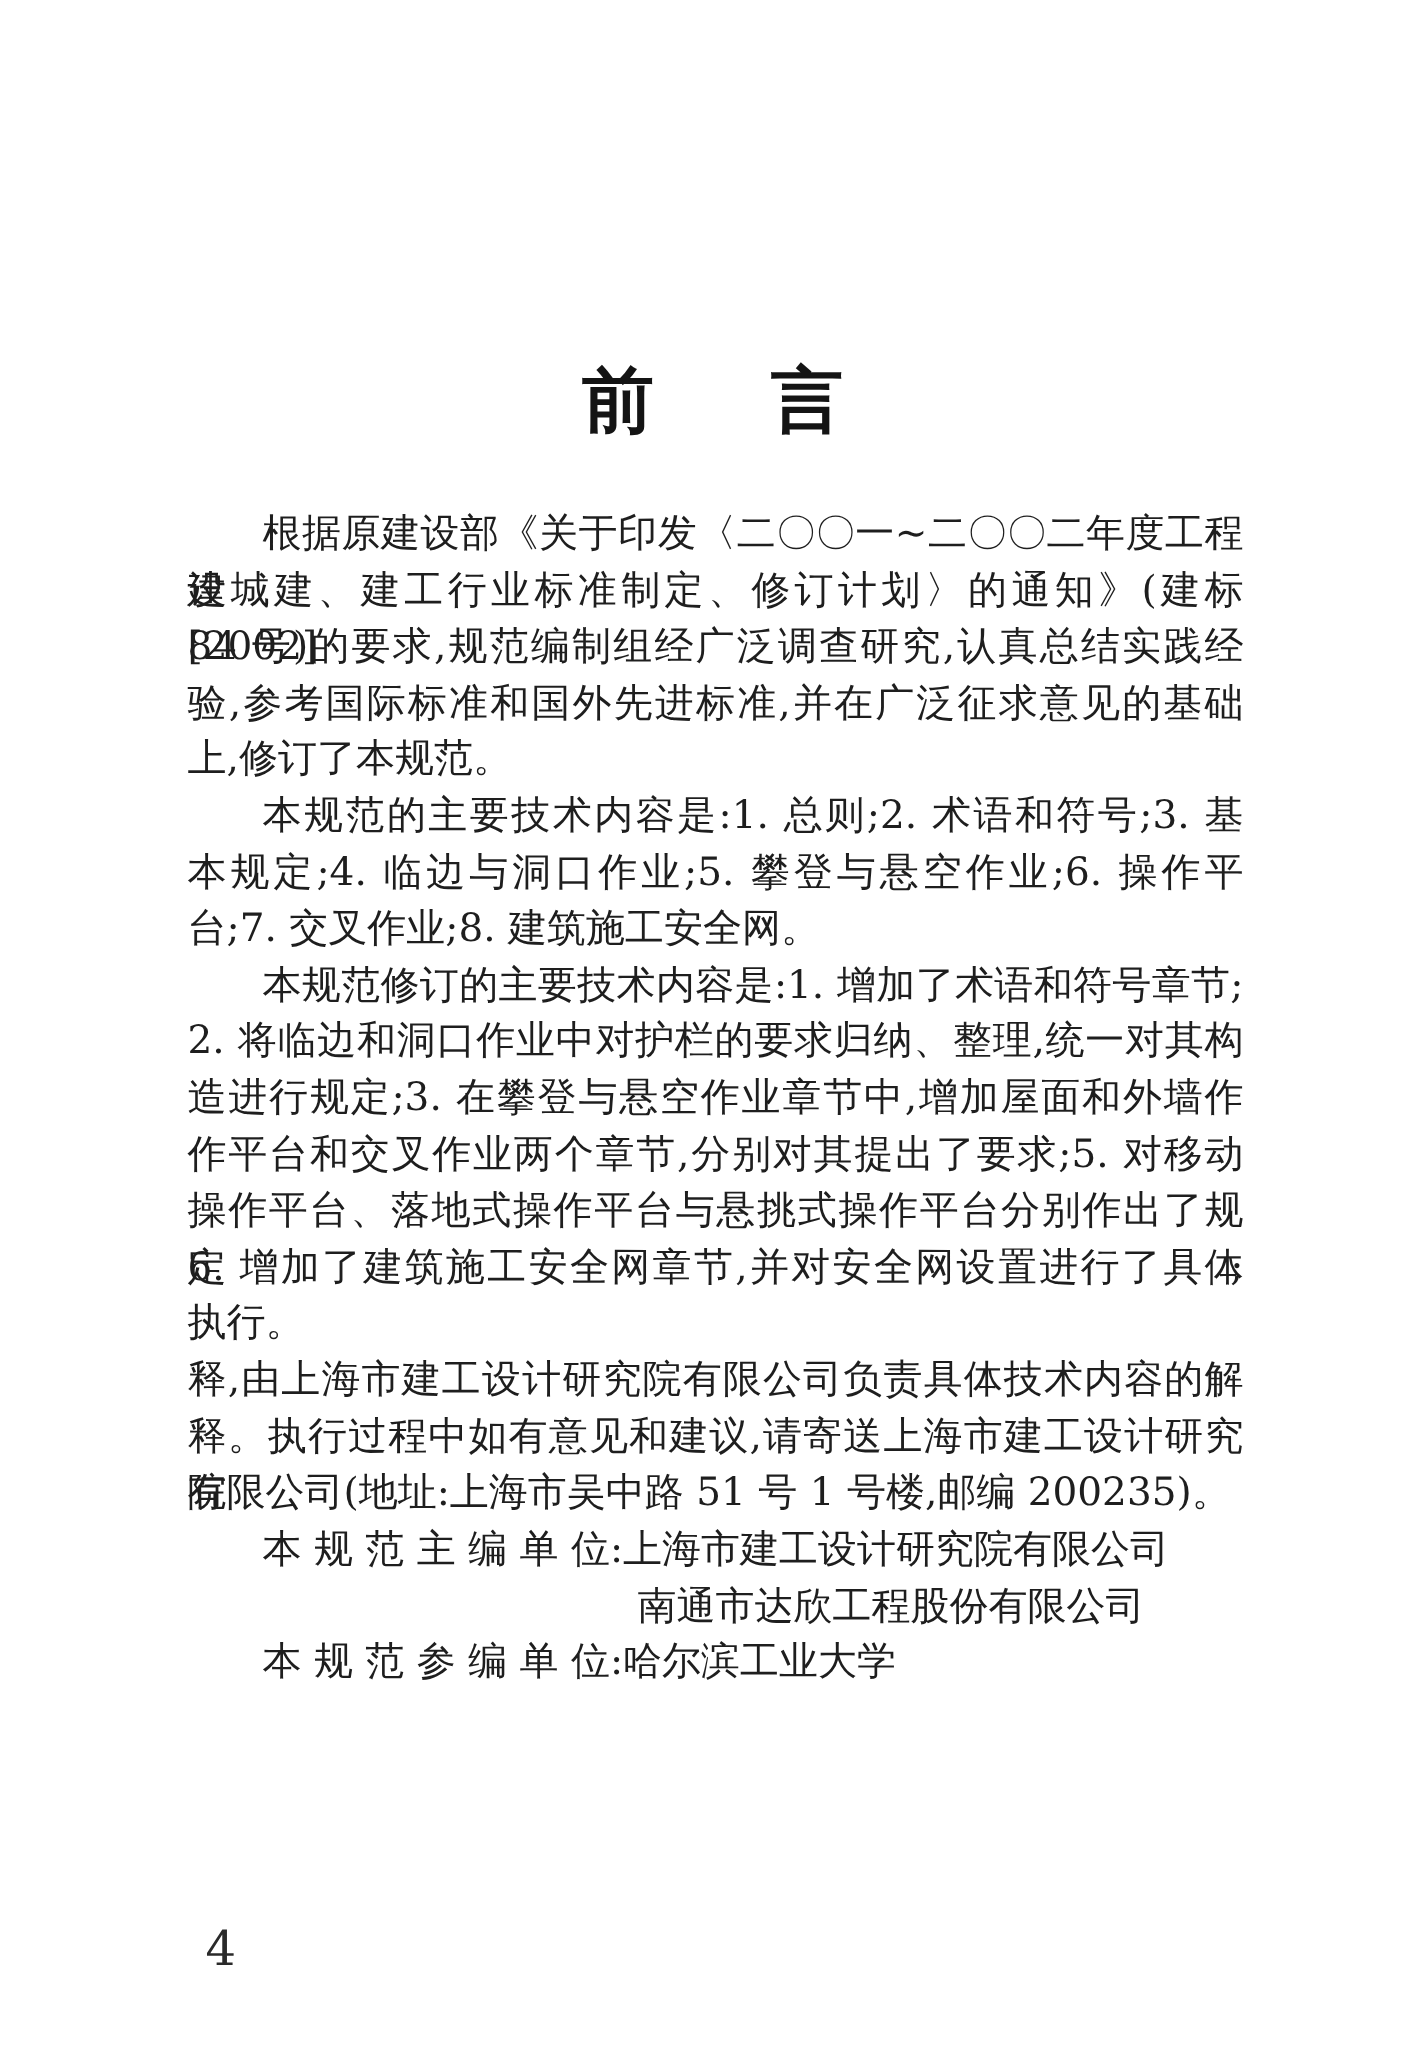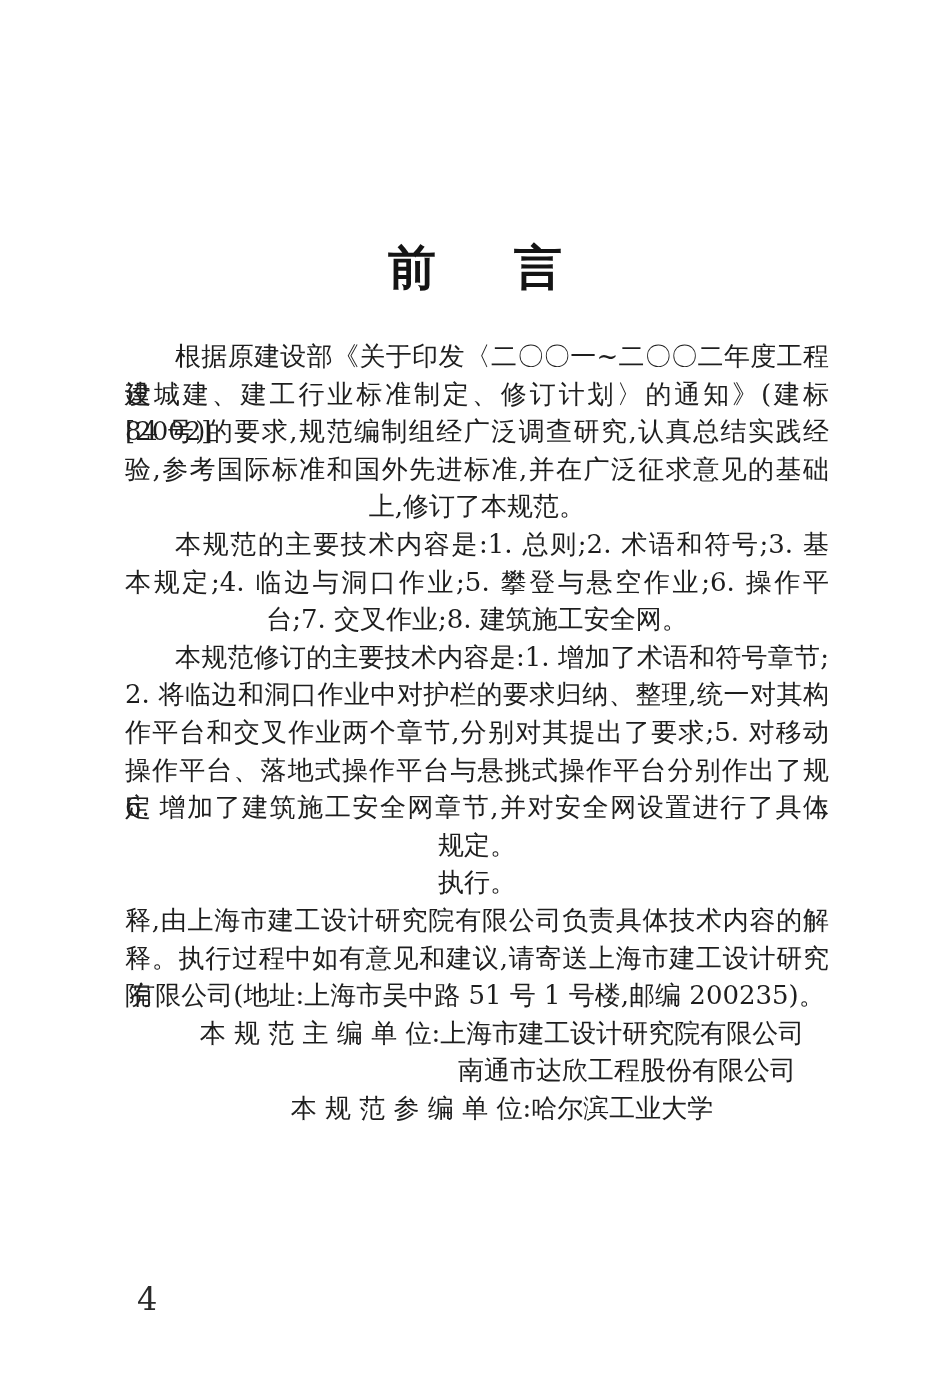--- a/index.html
+++ b/index.html
@@ -25,21 +25,21 @@
   .body-block{
     position:absolute;
     left:125px;top:338px;
     width:704px;
     font-size:26px;
     line-height:37.6px;
   }
   .line{
     height:37.6px;
     white-space:nowrap;
-    text-align:center;
+    text-align:left;
   }
   .line.just{
     white-space:normal;
     text-align:justify;
     text-align-last:justify;
     text-justify:inter-character;
   }
   .line.ind{ text-indent:50px; }
   .page-number{
     position:absolute;
@@ -63,24 +63,24 @@
       <div class="line just ind">根据原建设部《关于印发〈二〇〇一~二〇〇二年度工程建</div>
       <div class="line just">设城建、建工行业标准制定、修订计划〉的通知》(建标 [2002]</div>
       <div class="line just">84 号)的要求,规范编制组经广泛调查研究,认真总结实践经</div>
       <div class="line just">验,参考国际标准和国外先进标准,并在广泛征求意见的基础</div>
       <div class="line">上,修订了本规范。</div>
       <div class="line just ind">本规范的主要技术内容是:1. 总则;2. 术语和符号;3. 基</div>
       <div class="line just">本规定;4. 临边与洞口作业;5. 攀登与悬空作业;6. 操作平</div>
       <div class="line">台;7. 交叉作业;8. 建筑施工安全网。</div>
       <div class="line just ind">本规范修订的主要技术内容是:1. 增加了术语和符号章节;</div>
       <div class="line just">2. 将临边和洞口作业中对护栏的要求归纳、整理,统一对其构</div>
+      <div class="line just">造进行规定;3. 在攀登与悬空作业章节中,增加屋面和外墙作</div>
       <div class="line just">作平台和交叉作业两个章节,分别对其提出了要求;5. 对移动</div>
       <div class="line just">操作平台、落地式操作平台与悬挑式操作平台分别作出了规定;</div>
       <div class="line just">6. 增加了建筑施工安全网章节,并对安全网设置进行了具体</div>
-      <div class="line">规定。</div>
       <div class="line">执行。</div>
       <div class="line just">释,由上海市建工设计研究院有限公司负责具体技术内容的解</div>
       <div class="line just">释。执行过程中如有意见和建议,请寄送上海市建工设计研究院</div>
       <div class="line">有限公司(地址:上海市吴中路 51 号 1 号楼,邮编 200235)。</div>
       <div class="line ind">本 规 范 主 编 单 位:上海市建工设计研究院有限公司</div>
       <div class="line" style="padding-left: 300px; font-family: Liberation Serif, serif;">南通市达欣工程股份有限公司</div>
       <div class="line ind">本 规 范 参 编 单 位:哈尔滨工业大学</div>
     </div>
 
   <div class="page-number">4</div>

